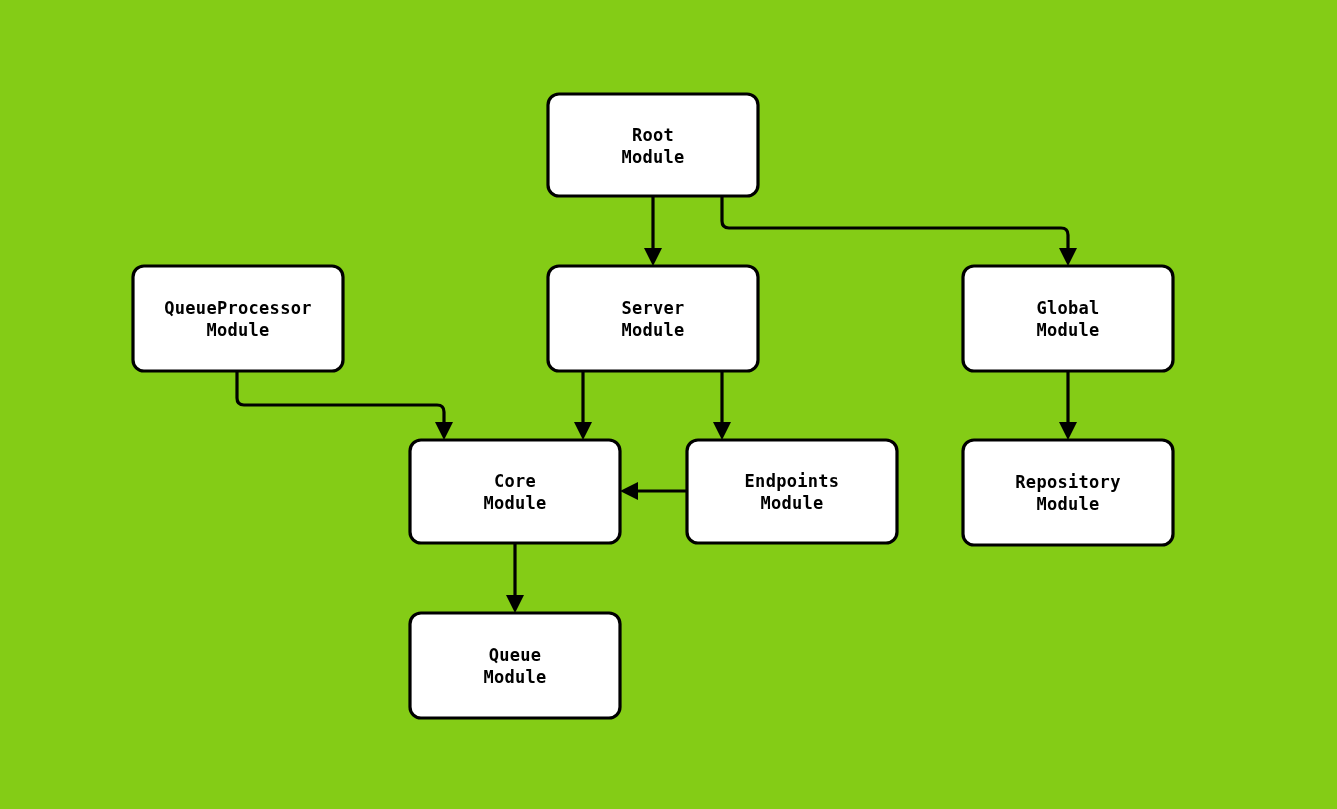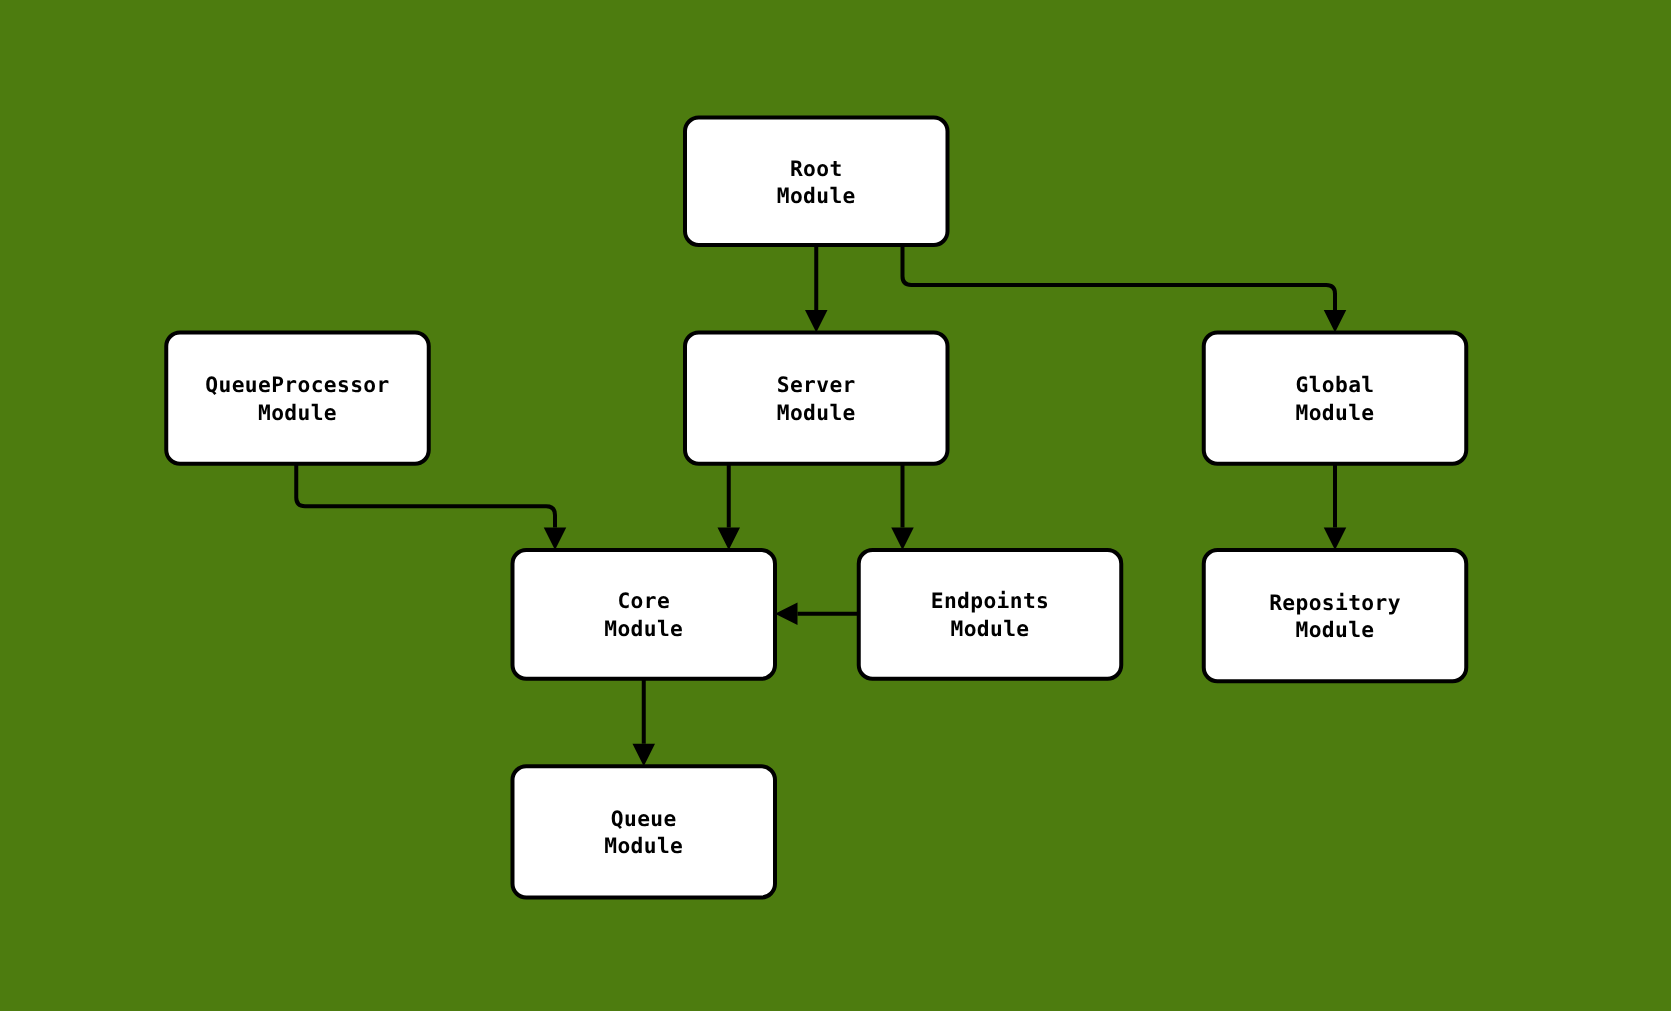--- a/index.html
+++ b/index.html
@@ -11,21 +11,21 @@
   body {
     width: 1337px;
     height: 809px;
     overflow: hidden;
     font-family: "DejaVu Sans Mono", "Liberation Mono", monospace;
   }
   #diagram-root {
     position: relative;
     width: 1337px;
     height: 809px;
-    background: #4d7c0f;
+    background: #84cc16;
   }
   svg#diagram-svg {
     position: absolute;
     top: 0;
     left: 0;
     width: 1337px;
     height: 809px;
     display: block;
   }
   .node-box {

